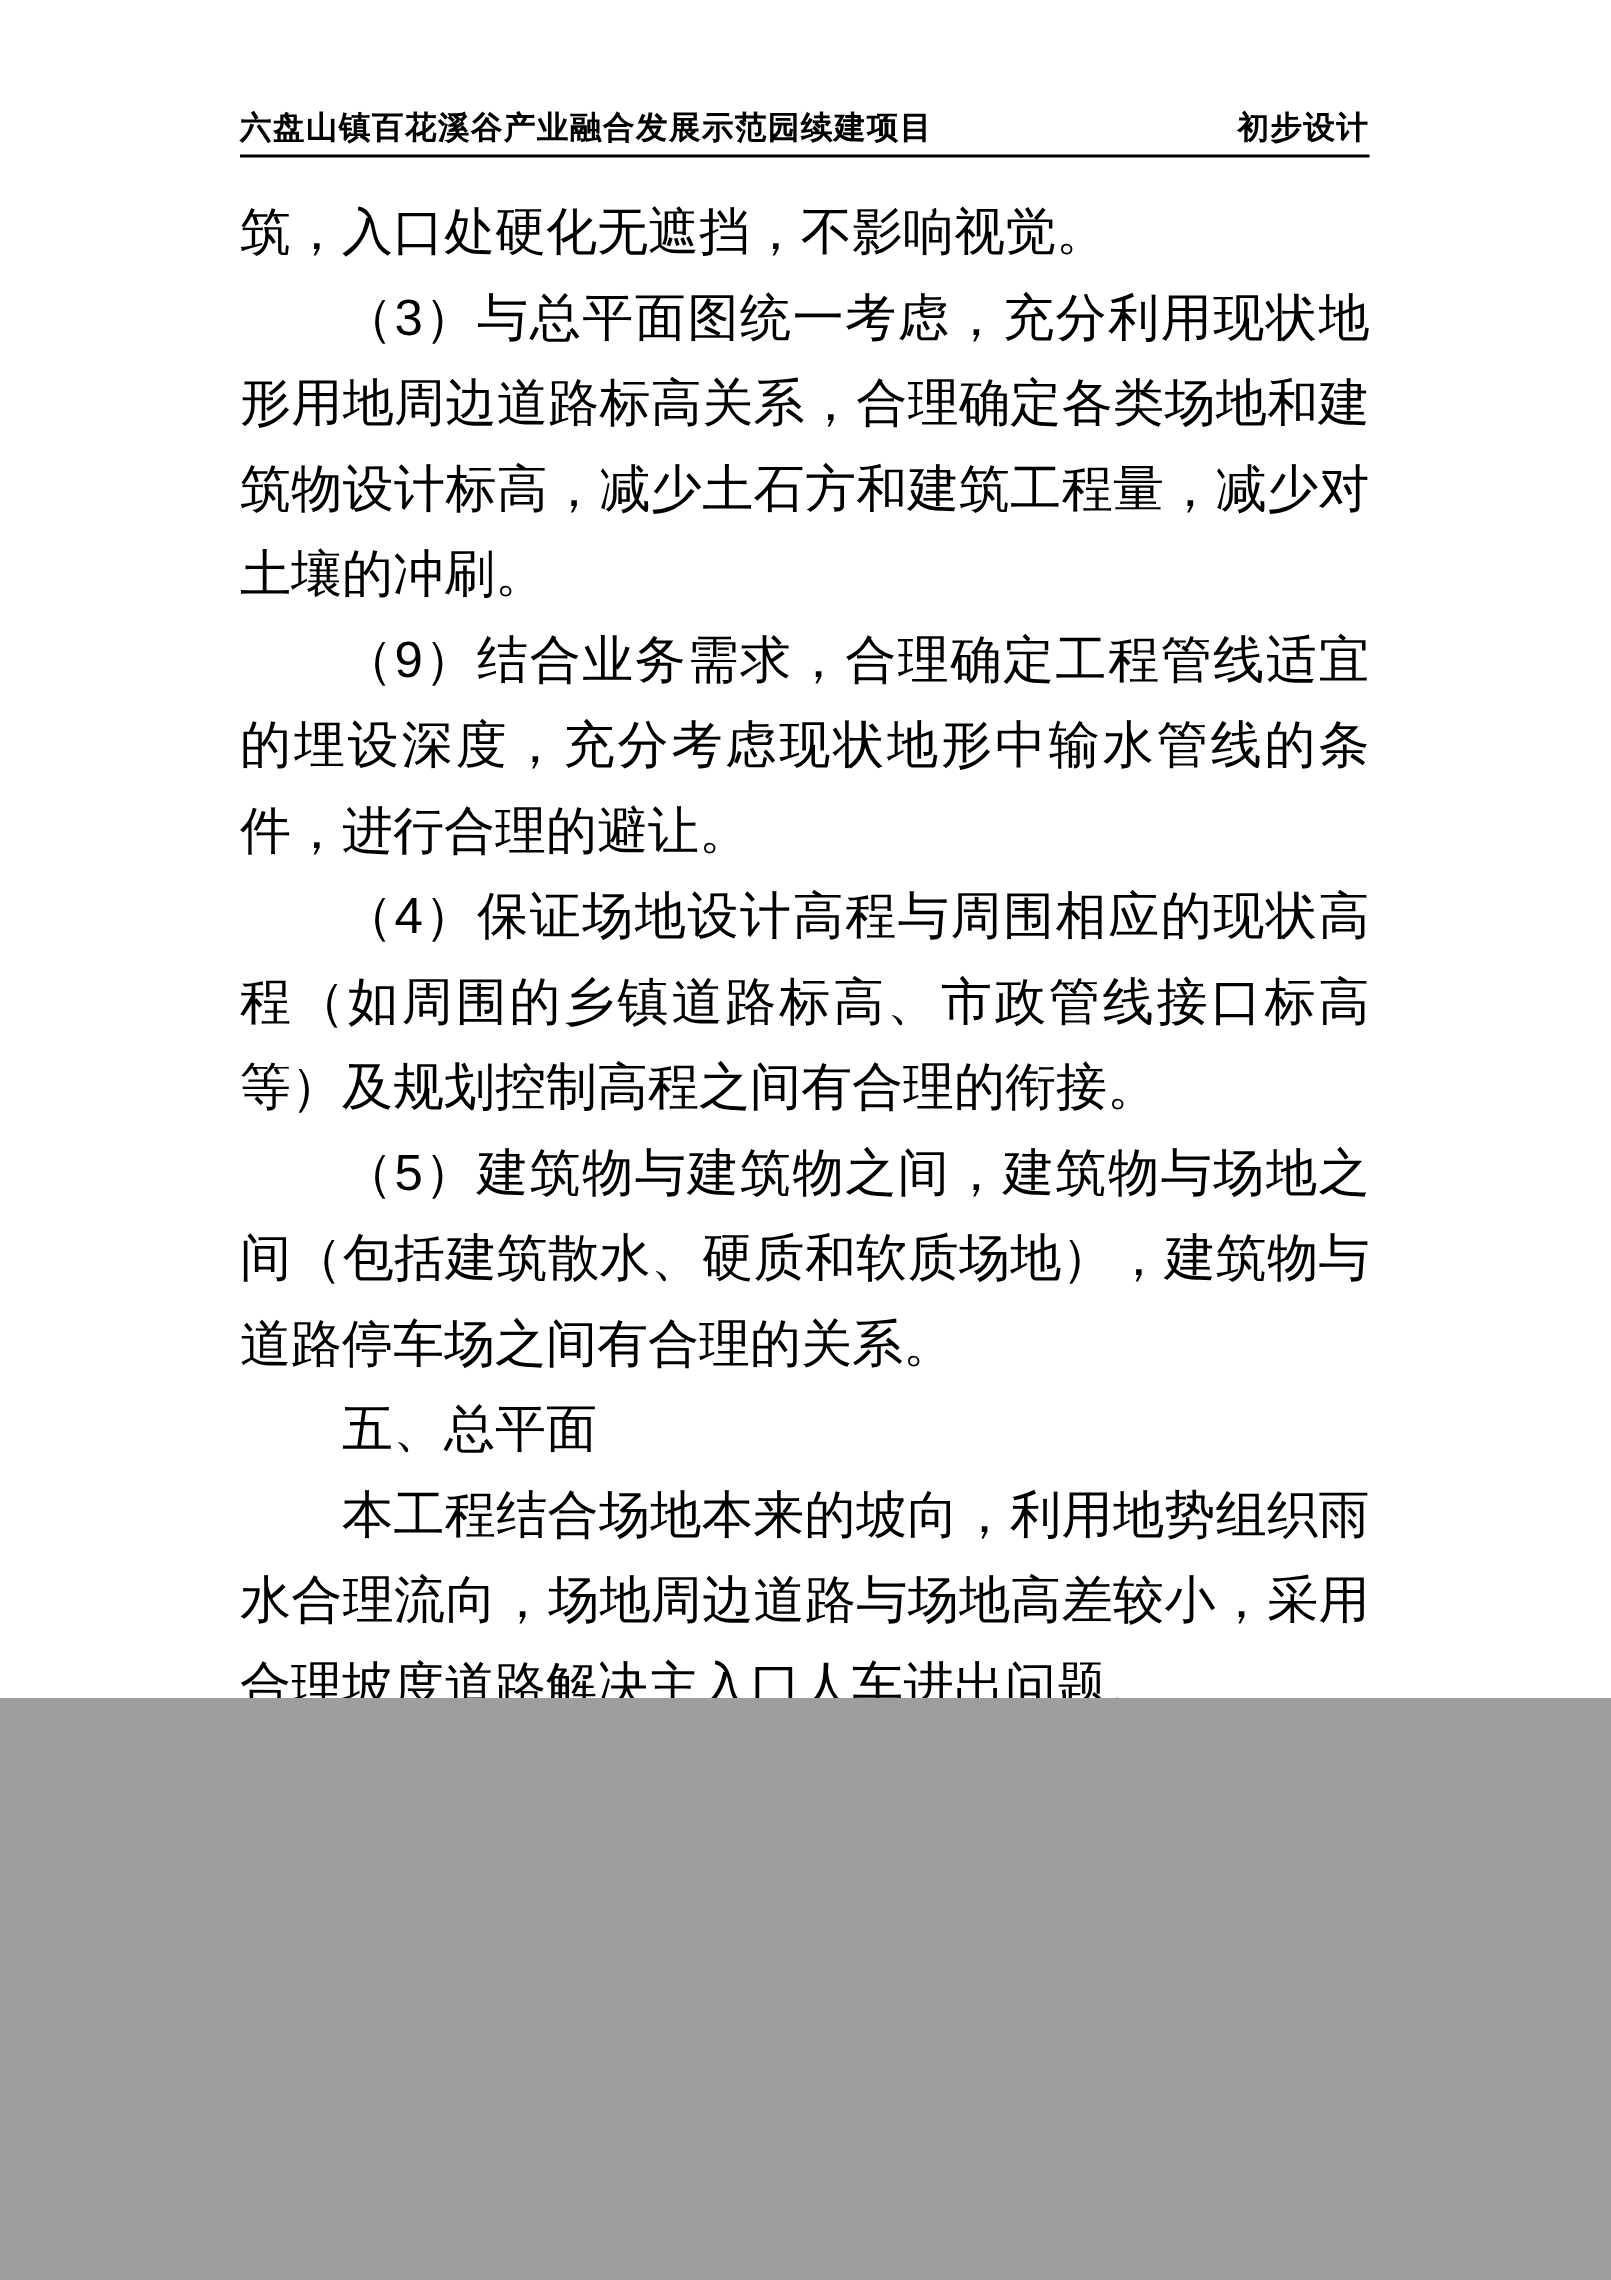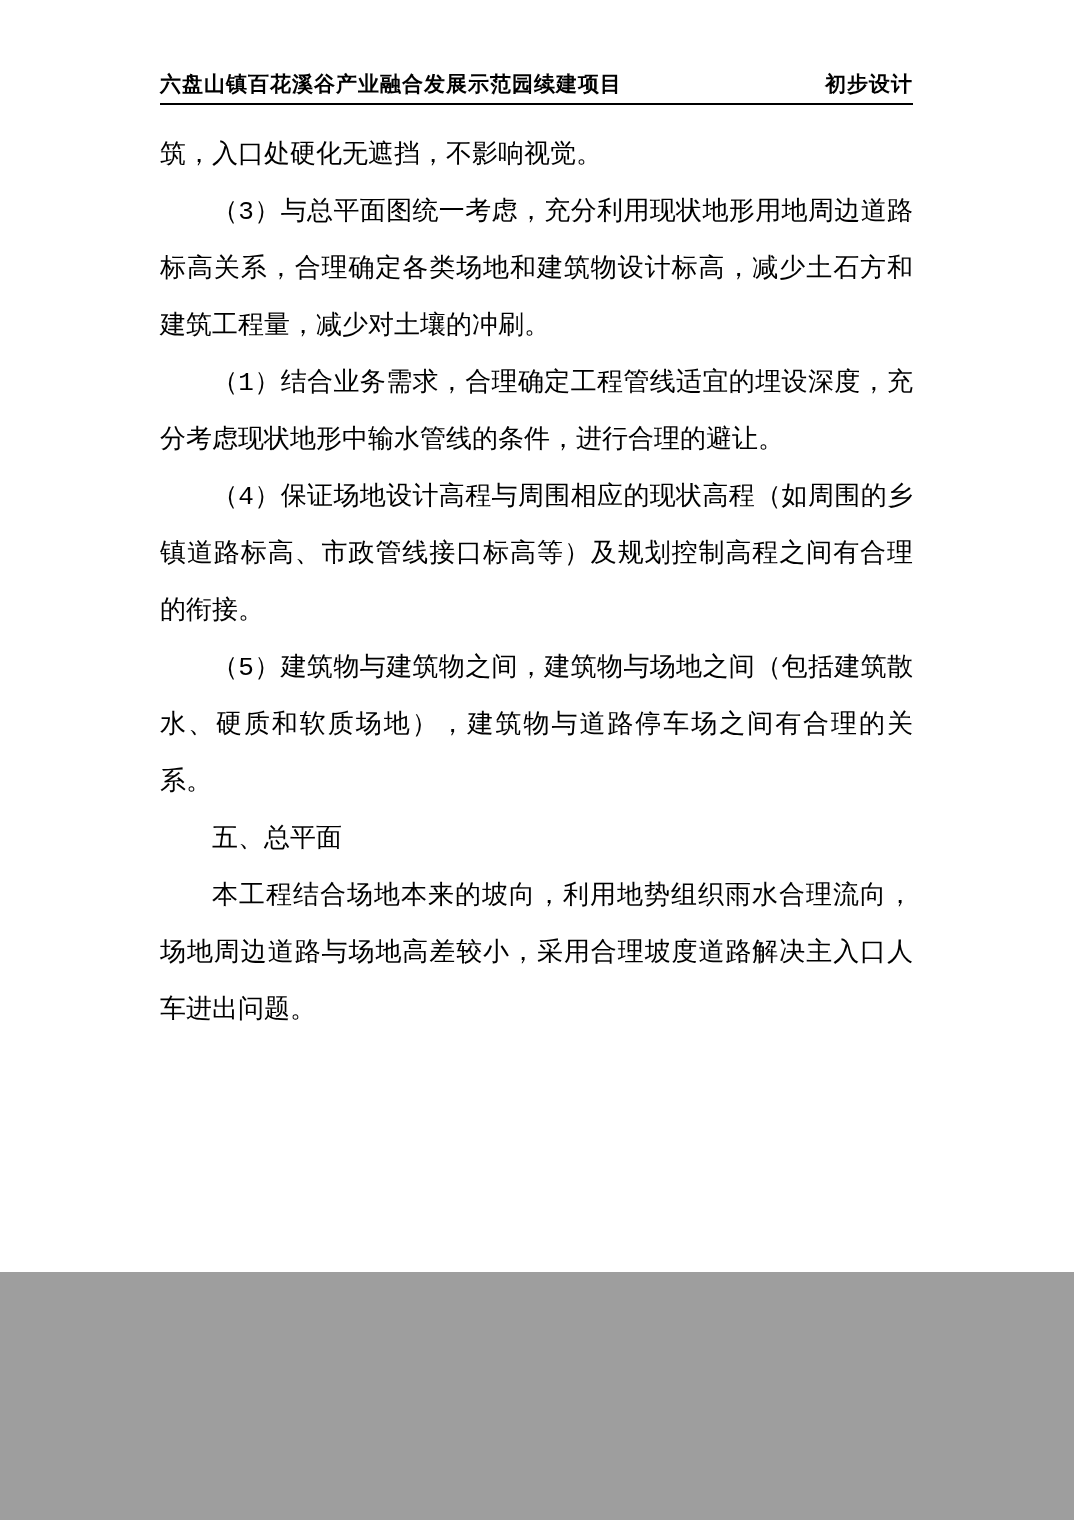--- a/index.html
+++ b/index.html
@@ -3,24 +3,24 @@
 <meta charset="utf-8">
 <style>
   html, body {
     margin: 0;
     padding: 0;
     background: #9e9e9e;
   }
   .page {
     position: relative;
     width: 1074px;
-    height: 1272px;
+    height: 1132px;
     margin: 0 auto;
     background: #ffffff;
-    font-family: Liberation Mono, monospace;
+    font-family: Liberation Sans, sans-serif;
     color: #000000;
     overflow: hidden;
   }
   .header {
     position: absolute;
     left: 160px;
     width: 753px;
     top: 72px;
     display: flex;
     justify-content: space-between;
@@ -30,21 +30,21 @@
     line-height: 27px;
     padding-bottom: 4px;
     border-bottom: 2px solid #000000;
     letter-spacing: 1px;
   }
   .body-text {
     position: absolute;
     left: 160px;
     top: 127px;
     width: 753px;
-    font-size: 26px;
+    font-size: 34px;
     line-height: 57px;
     text-align: justify;
   }
   .body-text p {
     margin: 0;
     padding: 0;
   }
   .body-text p.indent {
     text-indent: 2em;
   }
@@ -64,21 +64,21 @@
 <div class="page">
 
   <div class="header">
     <span>六盘山镇百花溪谷产业融合发展示范园续建项目</span>
     <span>初步设计</span>
   </div>
 
   <div class="body-text" id="body-text">
       <p>筑，入口处硬化无遮挡，不影响视觉。</p>
       <p class="indent">（3）与总平面图统一考虑，充分利用现状地形用地周边道路标高关系，合理确定各类场地和建筑物设计标高，减少土石方和建筑工程量，减少对土壤的冲刷。</p>
-      <p class="indent">（1）结合业务需求，合理确定工程管线适宜的埋设深度，充分考虑现状地形中输水管线的条件，进行合理的避让。</p>
+      <p class="indent">（9）结合业务需求，合理确定工程管线适宜的埋设深度，充分考虑现状地形中输水管线的条件，进行合理的避让。</p>
       <p class="indent">（4）保证场地设计高程与周围相应的现状高程（如周围的乡镇道路标高、市政管线接口标高等）及规划控制高程之间有合理的衔接。</p>
       <p class="indent">（5）建筑物与建筑物之间，建筑物与场地之间（包括建筑散水、硬质和软质场地），建筑物与道路停车场之间有合理的关系。</p>
       <p class="indent">五、总平面</p>
       <p class="indent">本工程结合场地本来的坡向，利用地势组织雨水合理流向，场地周边道路与场地高差较小，采用合理坡度道路解决主入口人车进出问题。</p>
     </div>
 
   <div class="footer">
     <span>15</span>
   </div>
 

